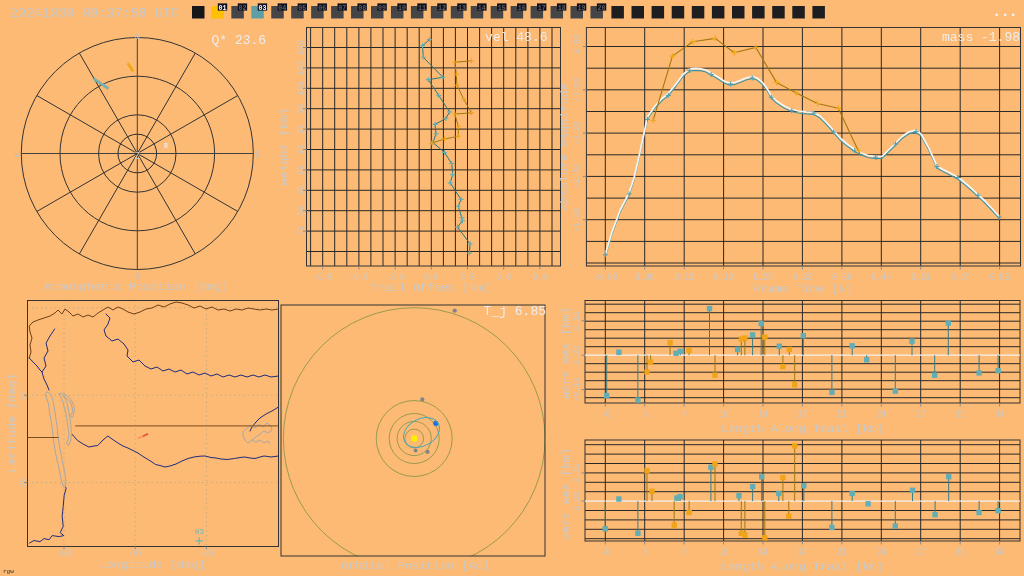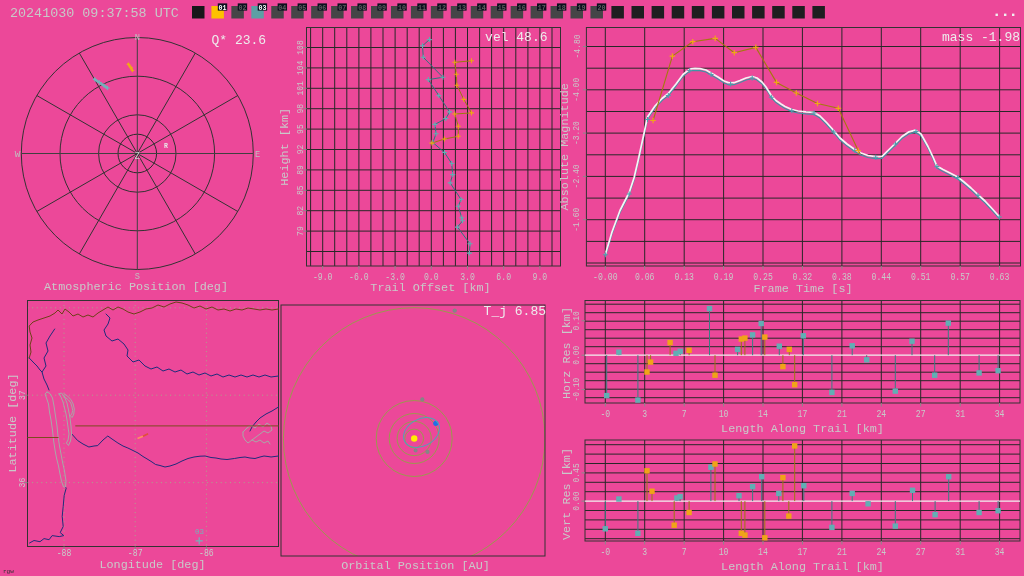--- a/index.html
+++ b/index.html
@@ -1,14 +1,14 @@
 <!DOCTYPE html>
 <html><head><meta charset="utf-8"><style>
 html,body{margin:0;padding:0;background:#000;}
-#c{position:relative;width:1024px;height:576px;background:#ec4899;overflow:hidden;text-align:right;}
+#c{position:relative;width:1024px;height:576px;background:#fdba74;overflow:hidden;text-align:right;}
 text{font-family:"Liberation Mono",monospace;}
 </style></head><body>
 <div id="c">
 <svg width="1024" height="576" viewBox="0 0 1024 576">
 <text x="10" y="17" font-size="13.4" fill="#c8c8c8" text-anchor="start">20241030 09:37:58 UTC</text>
 <rect x="192" y="6" width="12.5" height="12.5" fill="#17171a"></rect>
 <rect x="211.4" y="6" width="12.5" height="12.5" fill="#fec000"></rect>
 <rect x="217.8" y="3.4" width="9.4" height="7.2" fill="#0d0f1e"></rect>
 <text x="222.5" y="9.8" font-size="8" fill="#ffffff" text-anchor="middle" font-weight="bold" textLength="8.0" lengthAdjust="spacingAndGlyphs">01</text>
 <rect x="231.35" y="6" width="12.5" height="12.5" fill="#454547"></rect>

